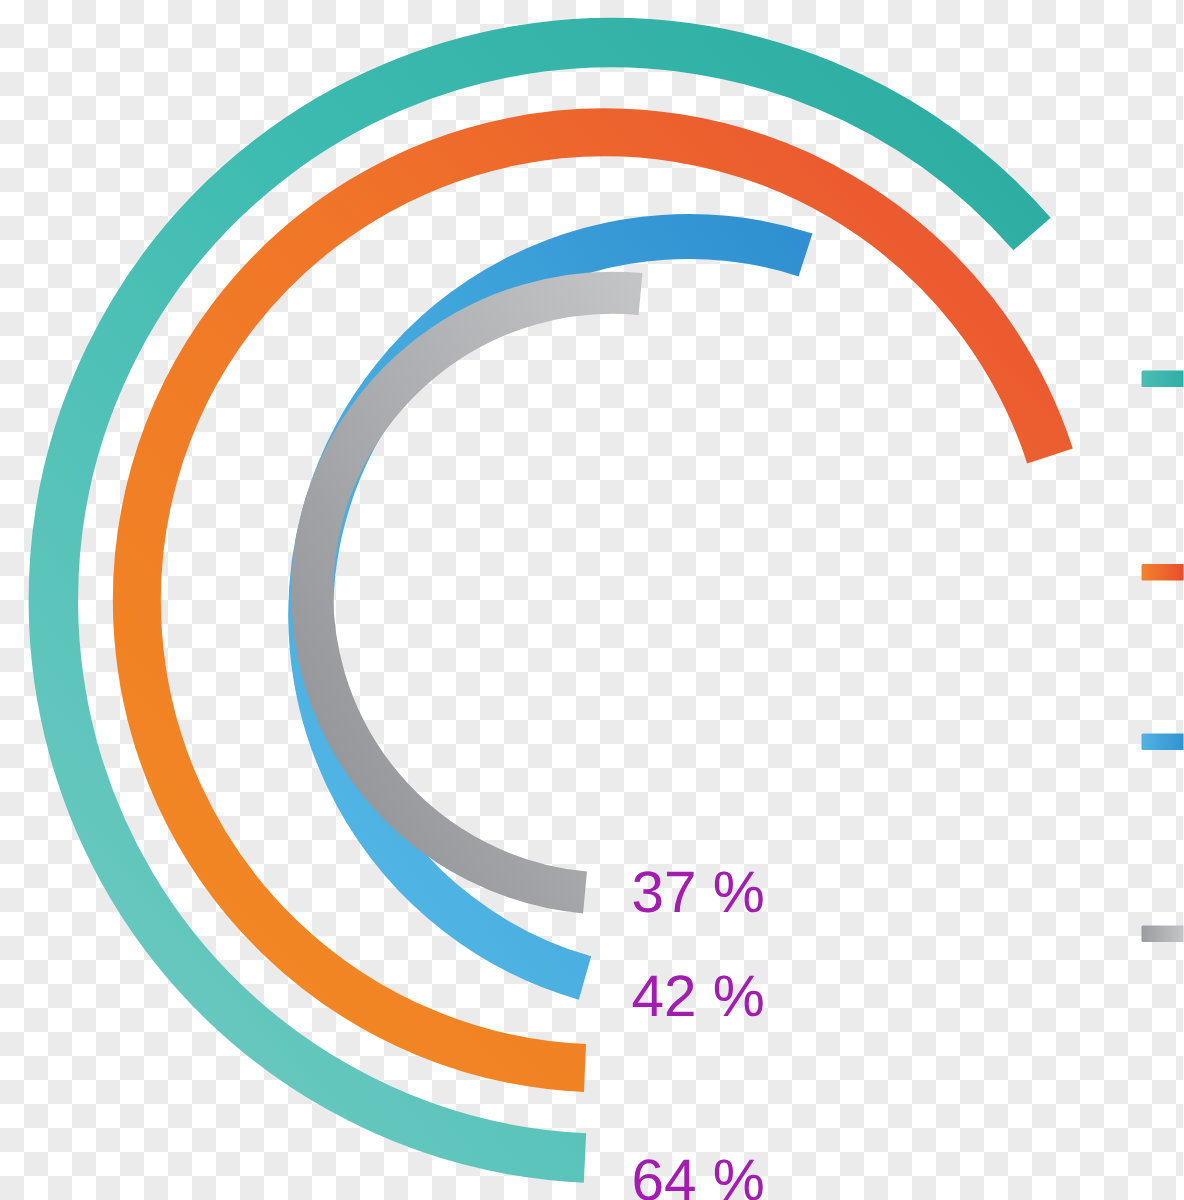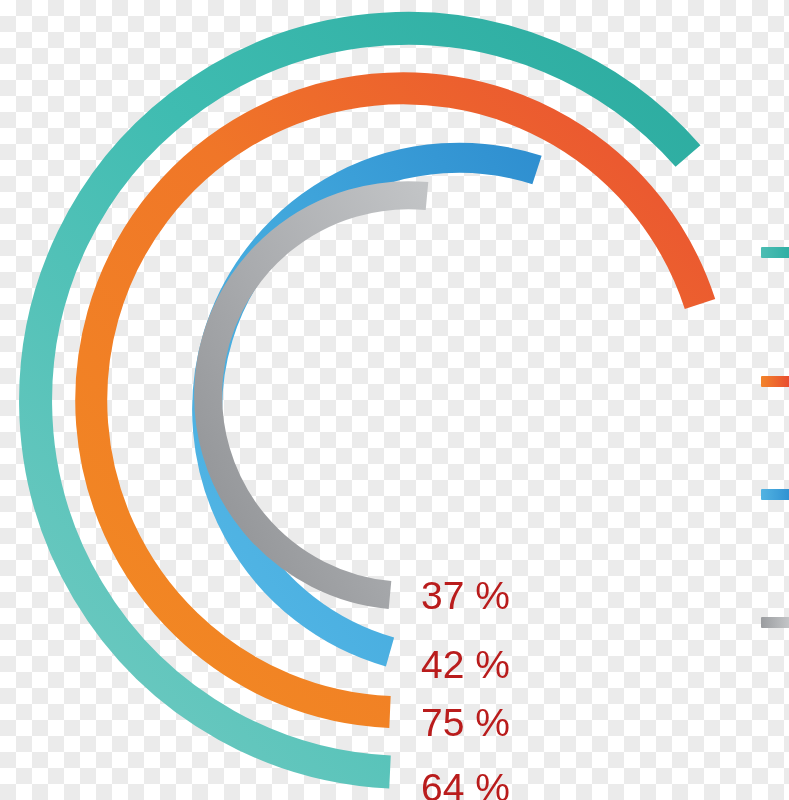--- a/index.html
+++ b/index.html
@@ -63,21 +63,21 @@
     width: 789px;
     height: 800px;
     pointer-events: none;
   }
 
   .value-label {
     position: absolute;
     left: 421px;
     font-size: 39px;
     line-height: 39px;
-    color: #b91c1c;
+    color: #a21caf;
     font-family: "Liberation Sans", sans-serif;
     white-space: nowrap;
     letter-spacing: 0px;
   }
 </style>
 </head>
 <body>
 
 <div id="checker"></div>
 
@@ -116,21 +116,20 @@
     <path class="arc-track" stroke="url(#grad-blue)" stroke-width="30" d="M 390 652
              A 252 252 0 1 1 537 170"></path>
 
     <path class="arc-track" stroke="url(#grad-gray)" stroke-width="28" d="M 390 595
              A 195 195 0 1 1 427 196"></path>
   </svg>
 
   <div class="value-labels">
     <div class="value-label" style="top: 576px;">37 %</div>
     <div class="value-label" style="top: 645px;">42 %</div>
-    <div class="value-label" style="top: 703px;">75 %</div>
     <div class="value-label" style="top: 768px;">64 %</div>
   </div>
 
   <div>
     <div class="legend-stub" style="left: 761px; top: 247px; background: linear-gradient(90deg,#4cbdb3,#2daea3);"></div>
     <div class="legend-stub" style="left: 761px; top: 376px; background: linear-gradient(90deg,#f2842a,#e8492f);"></div>
     <div class="legend-stub" style="left: 761px; top: 489px; background: linear-gradient(90deg,#52b3e2,#2f90d1);"></div>
     <div class="legend-stub" style="left: 761px; top: 617px; background: linear-gradient(90deg,#9a9c9f,#c6c8ca);"></div>
   </div>
 

